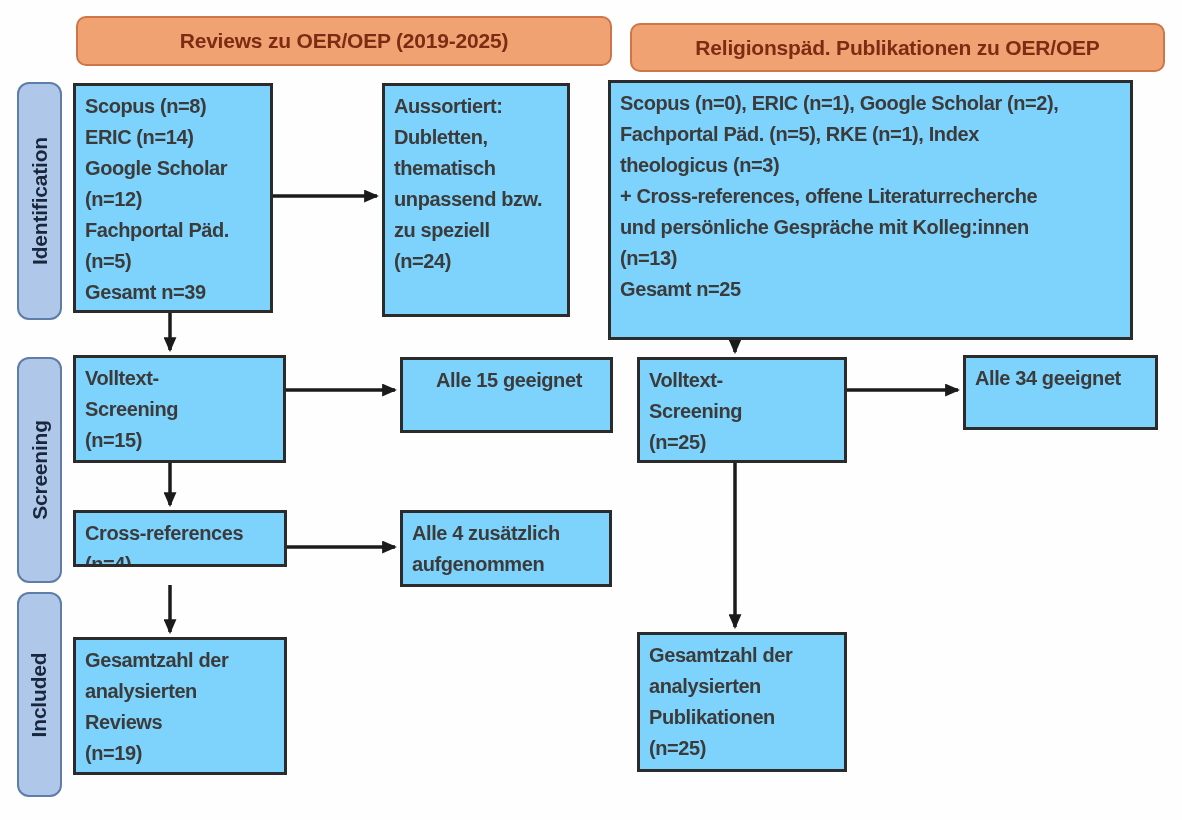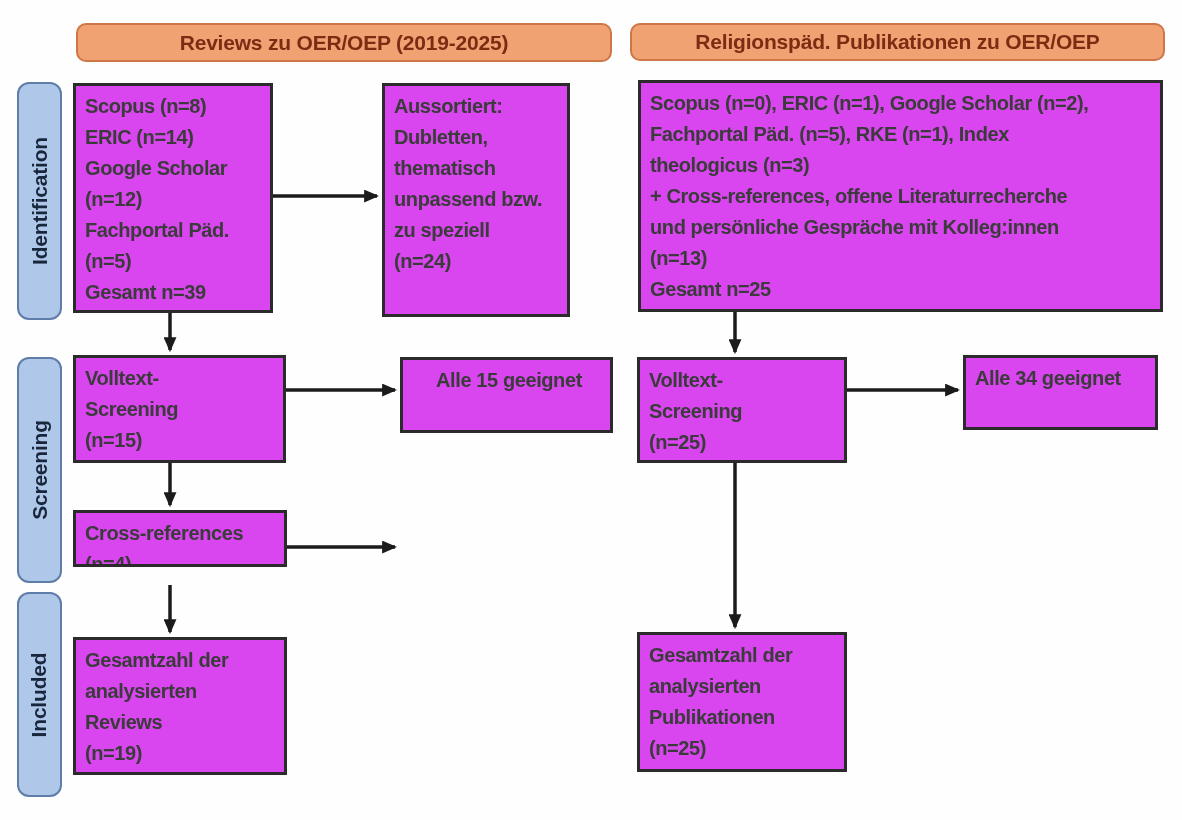--- a/index.html
+++ b/index.html
@@ -57,21 +57,21 @@
     transform: rotate(-90deg);
     white-space: nowrap;
     color: var(--c-stage-text, #18273b);
     font-size: 21px;
     font-weight: 700;
     letter-spacing: -0.2px;
   }
   .box {
     position: absolute;
     box-sizing: border-box;
-    background: #d946ef;
+    background: #7dd3fc;
     border: 3px solid var(--c-box-border, #2b2b2b);
     color: var(--c-box-text, #3b3b3b);
     font-size: 20px;
     font-weight: 700;
     line-height: 31px;
     letter-spacing: -0.4px;
     padding: 5px 4px 4px 9px;
     white-space: pre;
     overflow: hidden;
   }
@@ -91,22 +91,22 @@
     <line x1="170" y1="313" x2="170" y2="350" marker-end="url(#ah)"></line>
     <line x1="286" y1="390" x2="395" y2="390" marker-end="url(#ah)"></line>
     <line x1="170" y1="463" x2="170" y2="505" marker-end="url(#ah)"></line>
     <line x1="287" y1="547" x2="395" y2="547" marker-end="url(#ah)"></line>
     <line x1="170" y1="585" x2="170" y2="632" marker-end="url(#ah)"></line>
     <line x1="735" y1="312" x2="735" y2="352" marker-end="url(#ah)"></line>
     <line x1="847" y1="390" x2="958" y2="390" marker-end="url(#ah)"></line>
     <line x1="735" y1="463" x2="735" y2="627" marker-end="url(#ah)"></line>
   </svg>
 
-  <div class="header" style="left:76px; top:23px; width:536px; height:39px;">Reviews zu OER/OEP (2019-2025)</div>
-  <div class="header" style="left:630px; top:23px; width:535px; height:38px;">Religionspäd. Publikationen zu OER/OEP</div>
+  <div class="header" style="left:76px; top:16px; width:536px; height:50px;">Reviews zu OER/OEP (2019-2025)</div>
+  <div class="header" style="left:630px; top:23px; width:535px; height:49px;">Religionspäd. Publikationen zu OER/OEP</div>
 
   <div class="stage" style="left:17px; top:82px; width:45px; height:238px;">
     <span class="stage-text">Identification</span>
   </div>
   <div class="stage" style="left:17px; top:357px; width:45px; height:226px;">
     <span class="stage-text">Screening</span>
   </div>
   <div class="stage" style="left:17px; top:592px; width:45px; height:205px;">
     <span class="stage-text">Included</span>
   </div>
@@ -123,26 +123,28 @@
 thematisch
 unpassend bzw.
 zu speziell
 (n=24)</div>
   <div class="box" style="left:73px; top:355px; width:213px; height:108px;">Volltext-
 Screening
 (n=15)</div>
   <div class="box" style="left:400px; top:357px; width:213px; height:76px;text-align:center;">Alle 15 geeignet</div>
   <div class="box" style="left:73px; top:510px; width:214px; height:57px;">Cross-references
 (n=4)</div>
+  <div class="box" style="left:400px; top:510px; width:212px; height:77px;">Alle 4 zusätzlich
+aufgenommen</div>
   <div class="box" style="left:73px; top:637px; width:214px; height:138px;">Gesamtzahl der
 analysierten
 Reviews
 (n=19)</div>
 
-  <div class="box" style="left:638px; top:80px; width:525px; height:232px;">Scopus (n=0), ERIC (n=1), Google Scholar (n=2),
+  <div class="box" style="left:608px; top:80px; width:525px; height:260px;">Scopus (n=0), ERIC (n=1), Google Scholar (n=2),
 Fachportal Päd. (n=5), RKE (n=1), Index
 theologicus (n=3)
 + Cross-references, offene Literaturrecherche
 und persönliche Gespräche mit Kolleg:innen
 (n=13)
 Gesamt n=25</div>
   <div class="box" style="left:637px; top:357px; width:210px; height:106px;">Volltext-
 Screening
 (n=25)</div>
   <div class="box" style="left:963px; top:355px; width:195px; height:75px;">Alle 34 geeignet</div>

